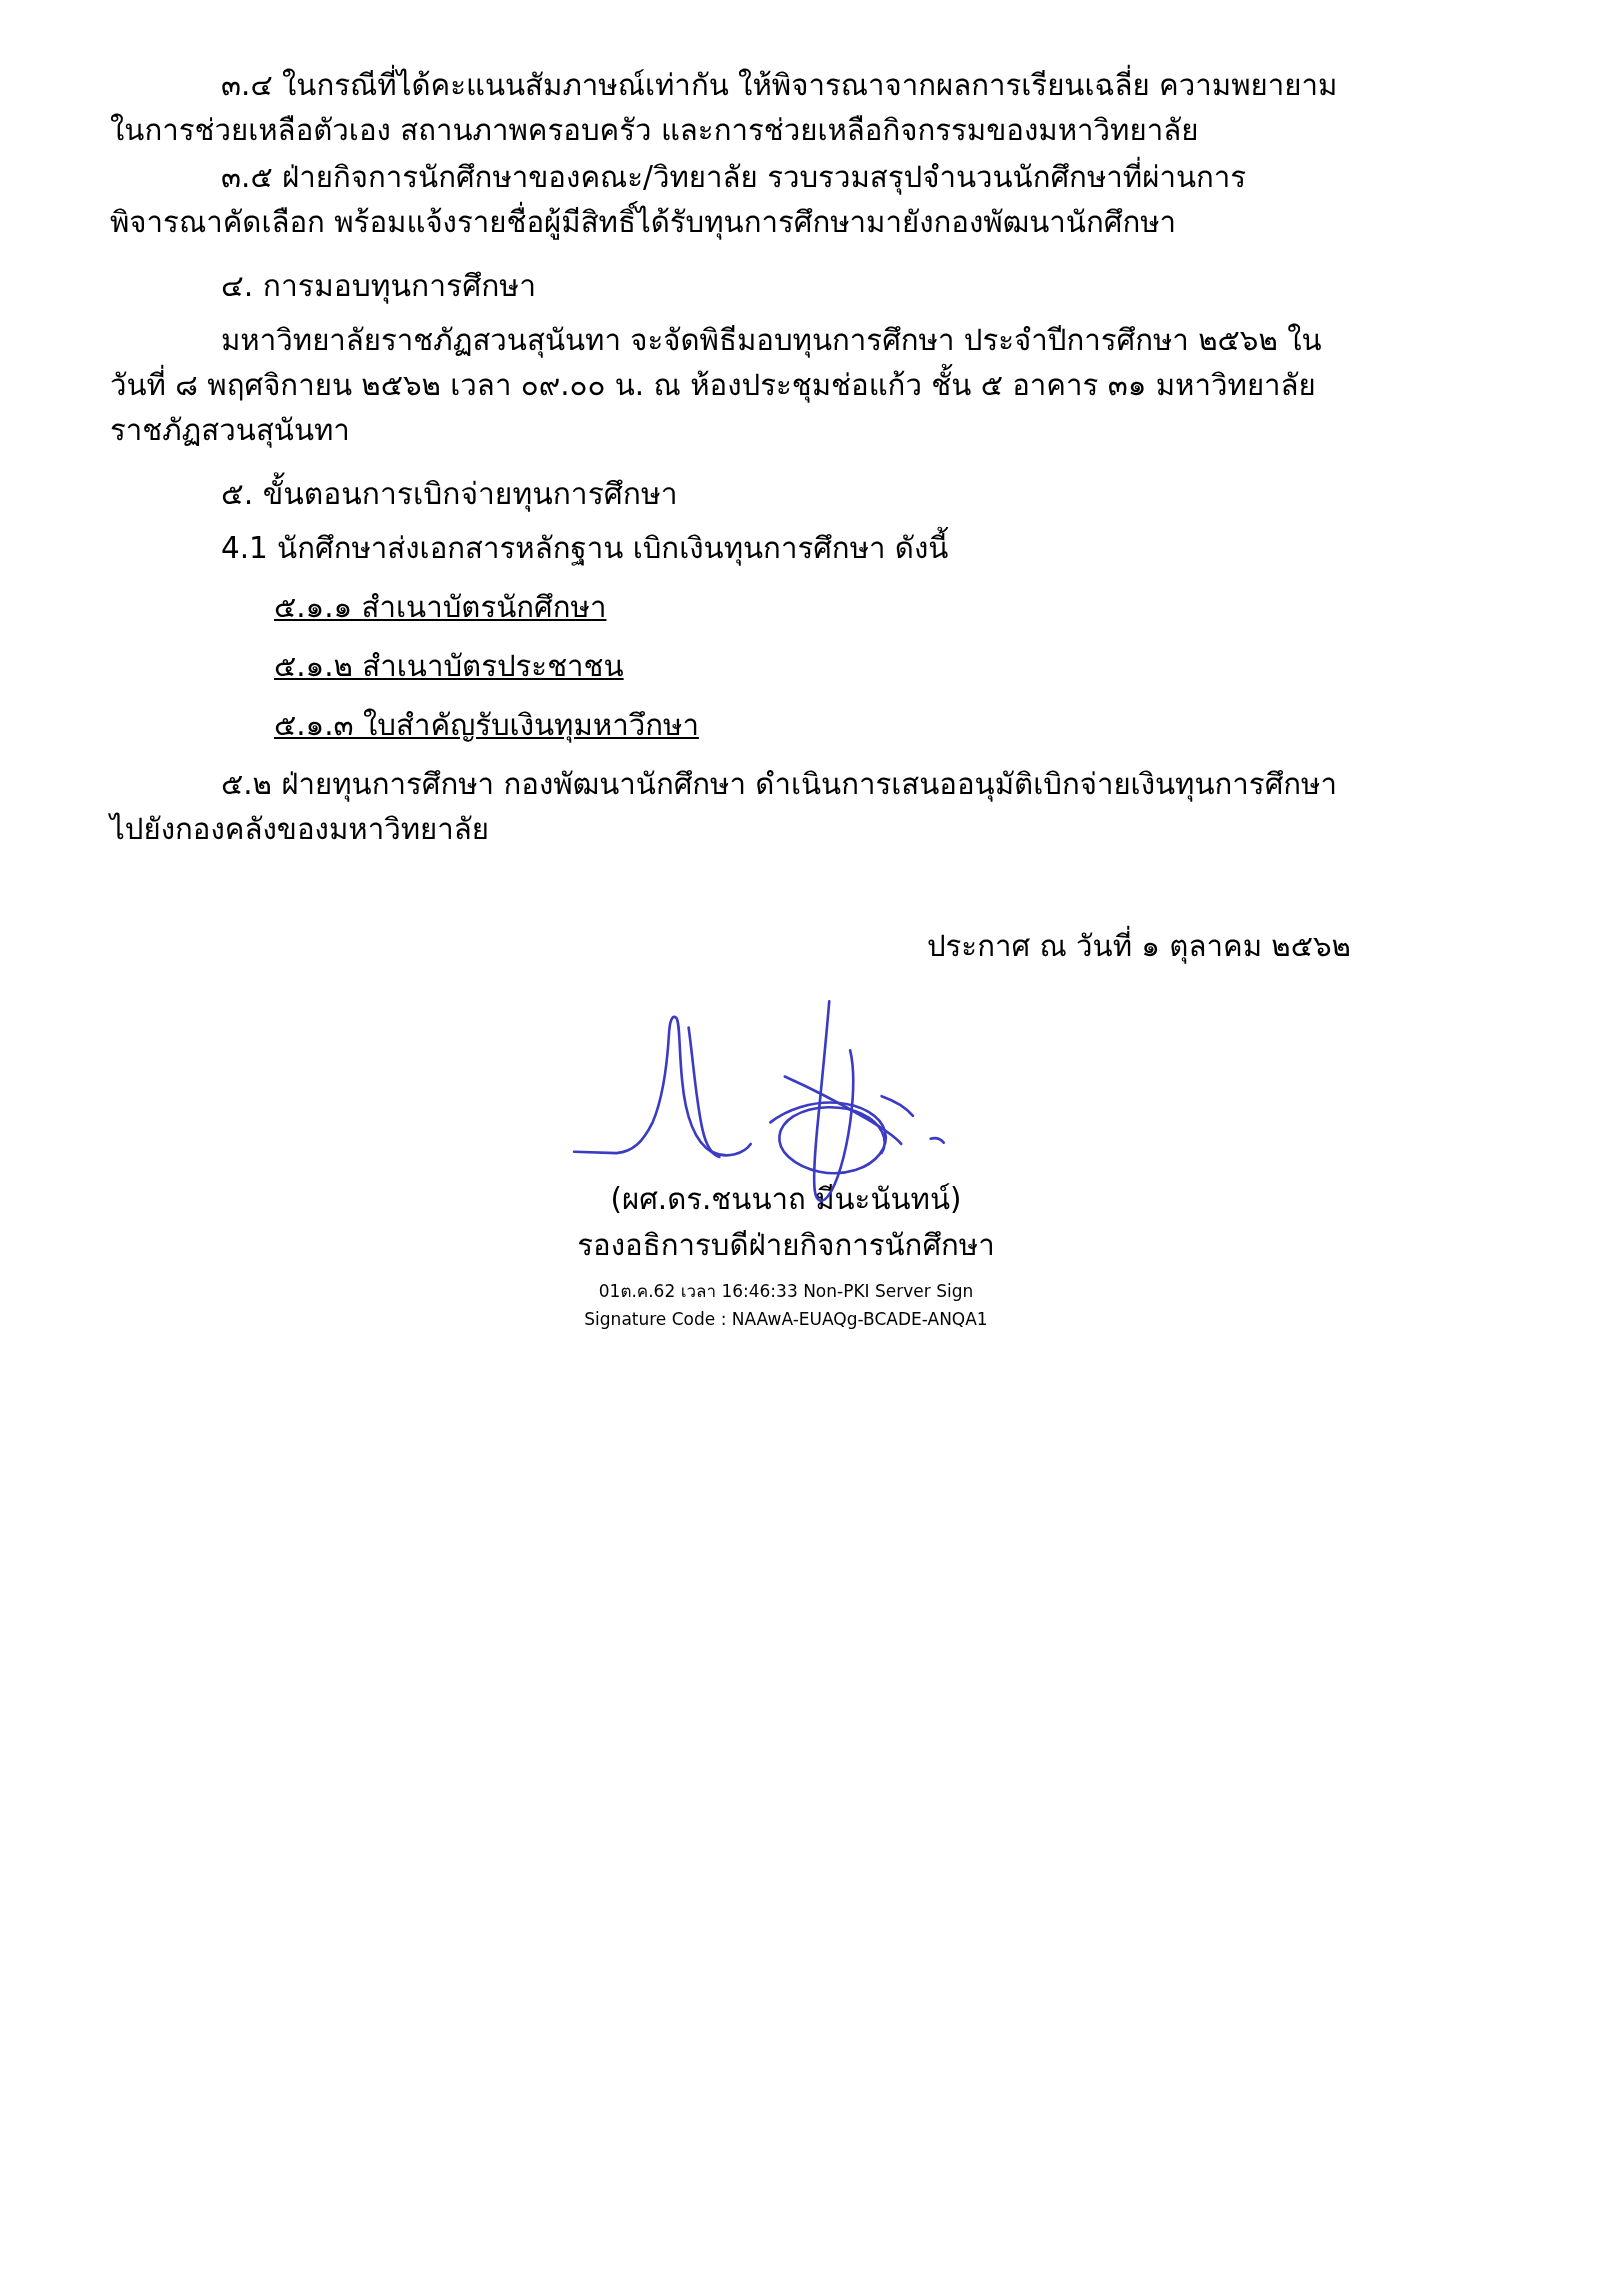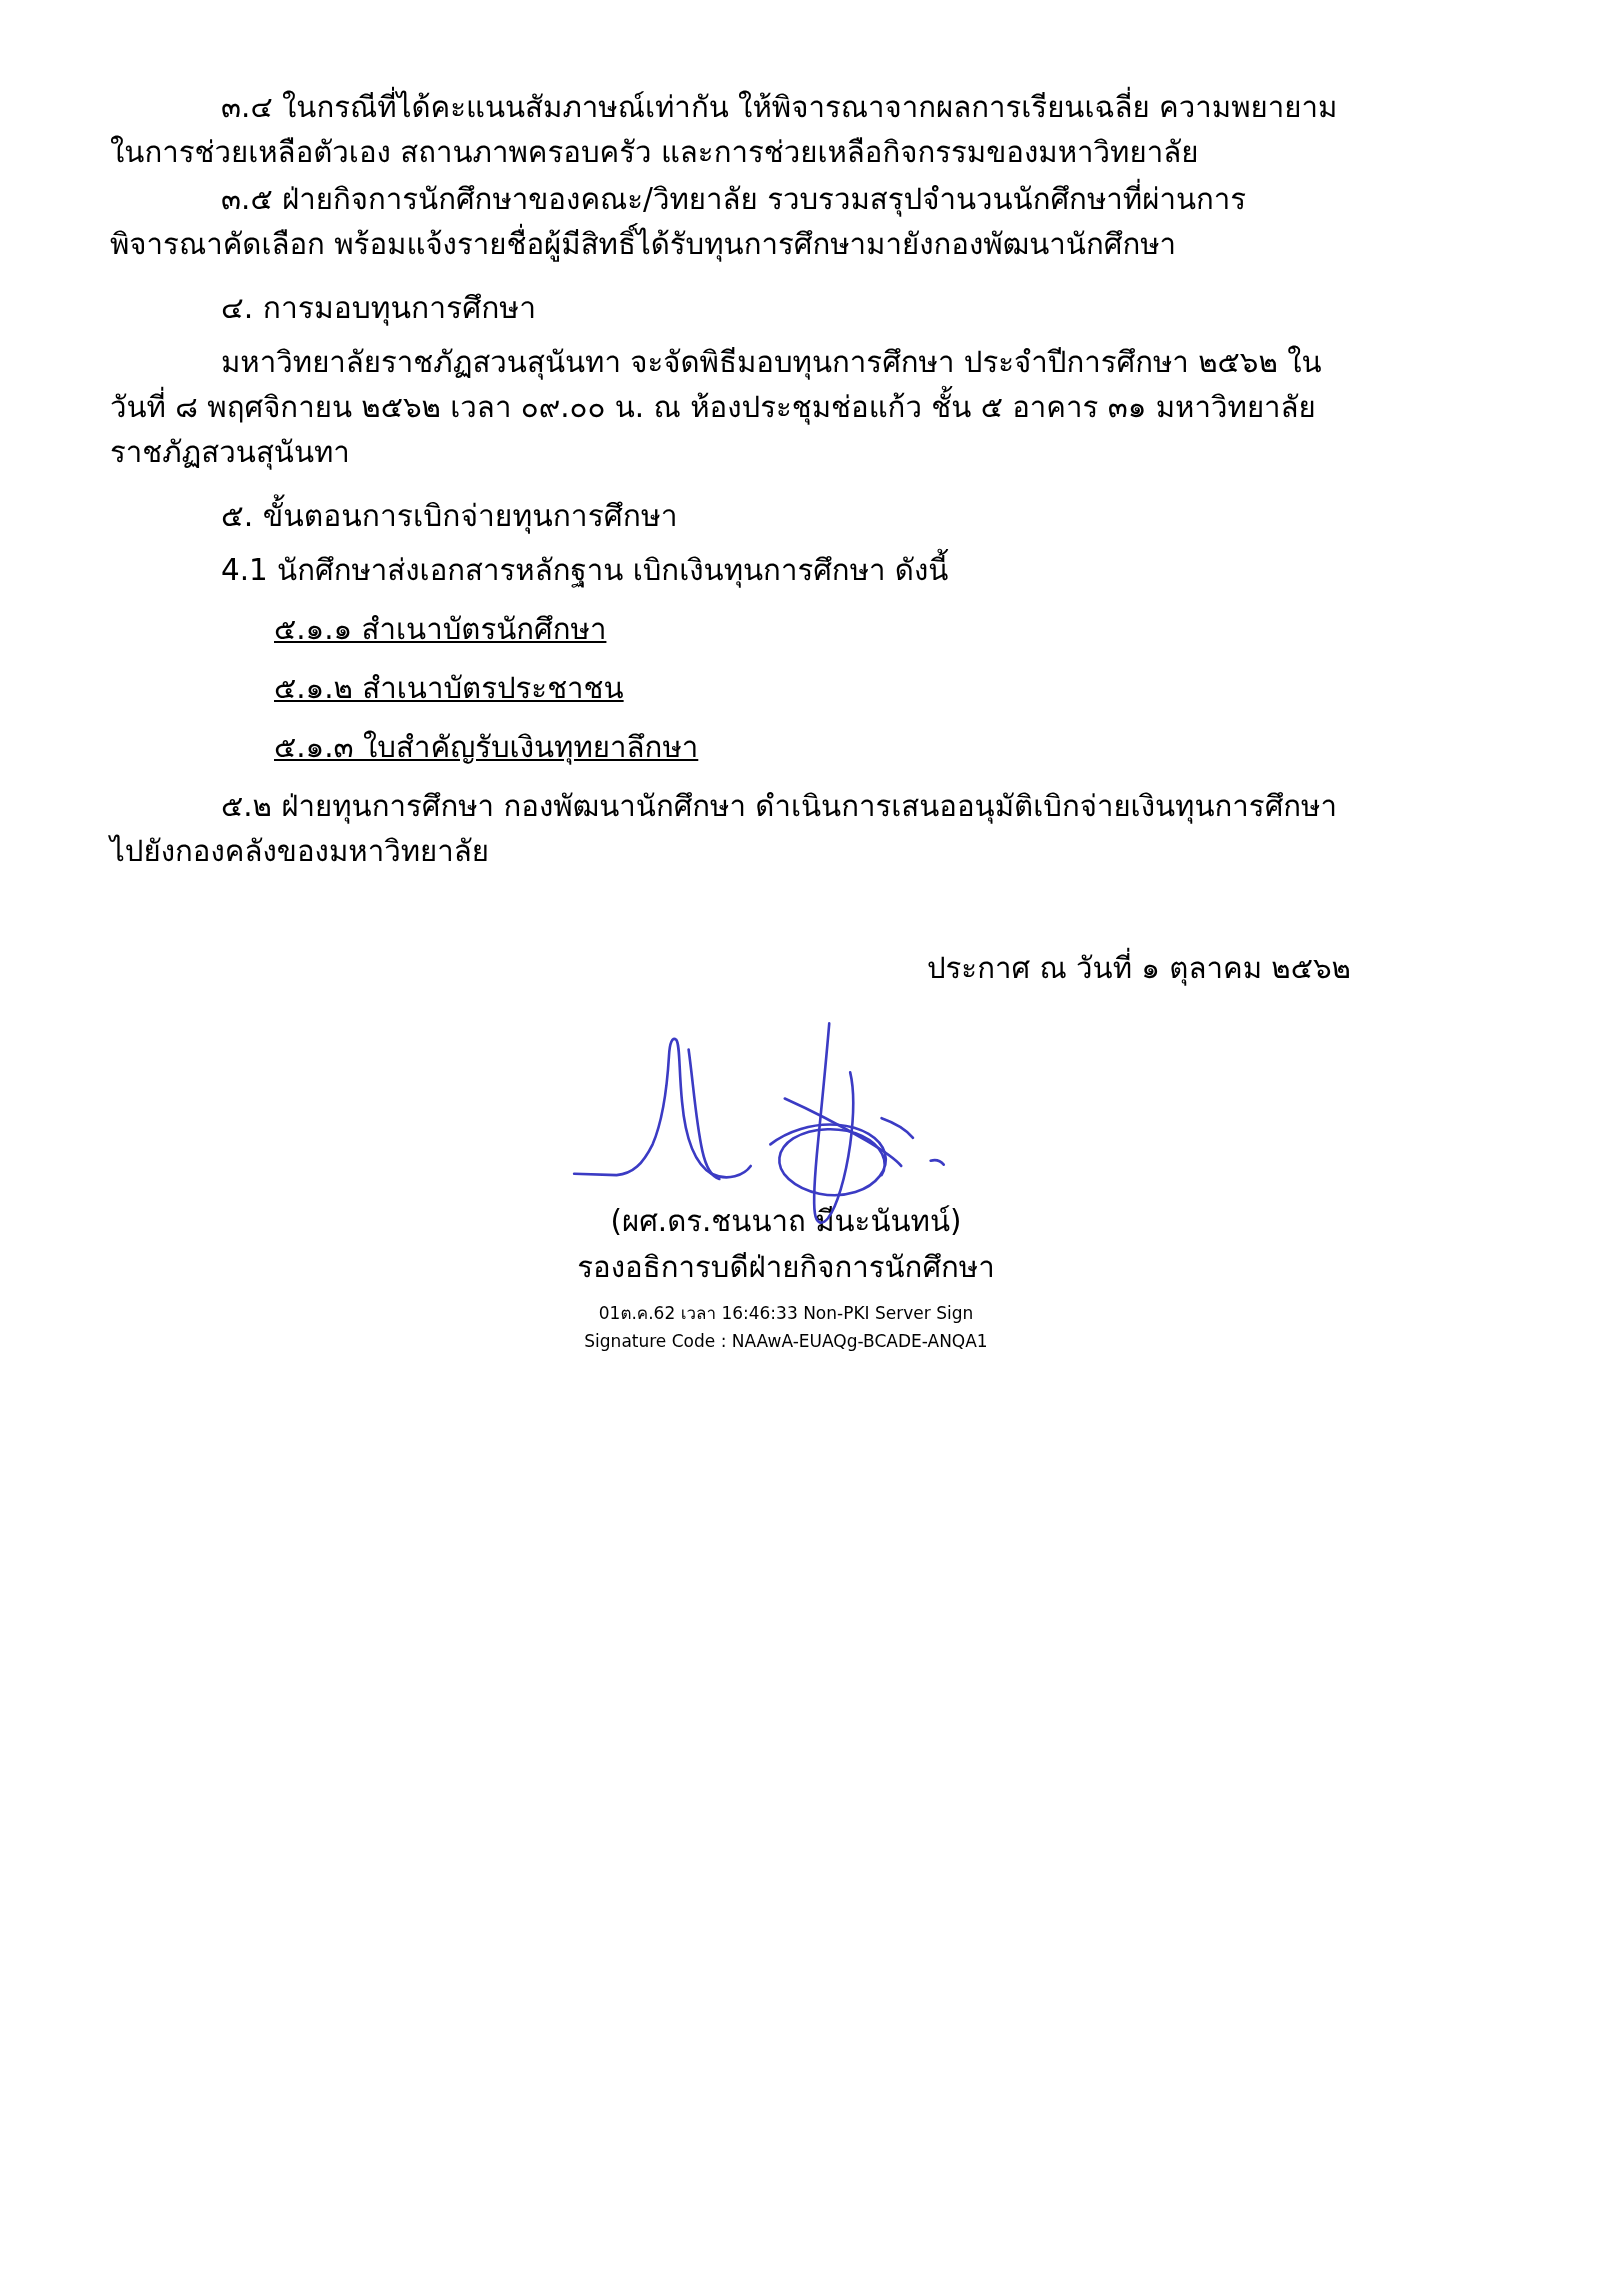--- a/index.html
+++ b/index.html
@@ -14,21 +14,21 @@
     font-family: "DejaVu Sans", "Liberation Sans", sans-serif;
     color: #000000;
     position: relative;
     overflow: hidden;
   }
   .page {
     position: relative;
     width: 1461px;
     height: 2295px;
     box-sizing: border-box;
-    padding: 85px 110px 0 110px;
+    padding: 63px 110px 0 110px;
   }
   .body-text {
     font-size: 29.4px;
     line-height: 1.52;
     text-align: left;
     margin: 0;
   }
   .para {
     margin: 0 0 2.6px 0;
   }
@@ -100,21 +100,21 @@
   <div class="spacer-sm"></div>
 
   <p class="body-text para sub-indent">๕.๑.๑ สำเนาบัตรนักศึกษา</p>
 
   <div class="spacer-sm"></div>
 
   <p class="body-text para sub-indent">๕.๑.๒ สำเนาบัตรประชาชน</p>
 
   <div class="spacer-sm"></div>
 
-  <p class="body-text para sub-indent">๕.๑.๓ ใบสำคัญรับเงินทุทยาลึกษา</p>
+  <p class="body-text para sub-indent">๕.๑.๓ ใบสำคัญรับเงินทุมหาวึกษา</p>
 
   <div class="spacer-sm"></div>
 
   <p class="body-text para indent-1">๕.๒ ฝ่ายทุนการศึกษา กองพัฒนานักศึกษา ดำเนินการเสนออนุมัติเบิกจ่ายเงินทุนการศึกษาไปยังกองคลังของมหาวิทยาลัย</p>
 
   <p class="body-text announce">ประกาศ ณ  วันที่   ๑ ตุลาคม ๒๕๖๒</p>
 
   <div class="sign-area">
     <svg class="signature-svg" width="471" height="236" viewBox="0 0 720 360" fill="none" stroke="#3b3bc4" stroke-width="4" stroke-linecap="round" stroke-linejoin="round">
       <path d="M30 250 L95 252 C120 250 135 235 150 205 C165 170 172 120 175 70 C176 50 180 40 186 45 C192 52 190 90 195 140 C200 195 215 235 240 250 C265 262 290 252 300 238"></path>

